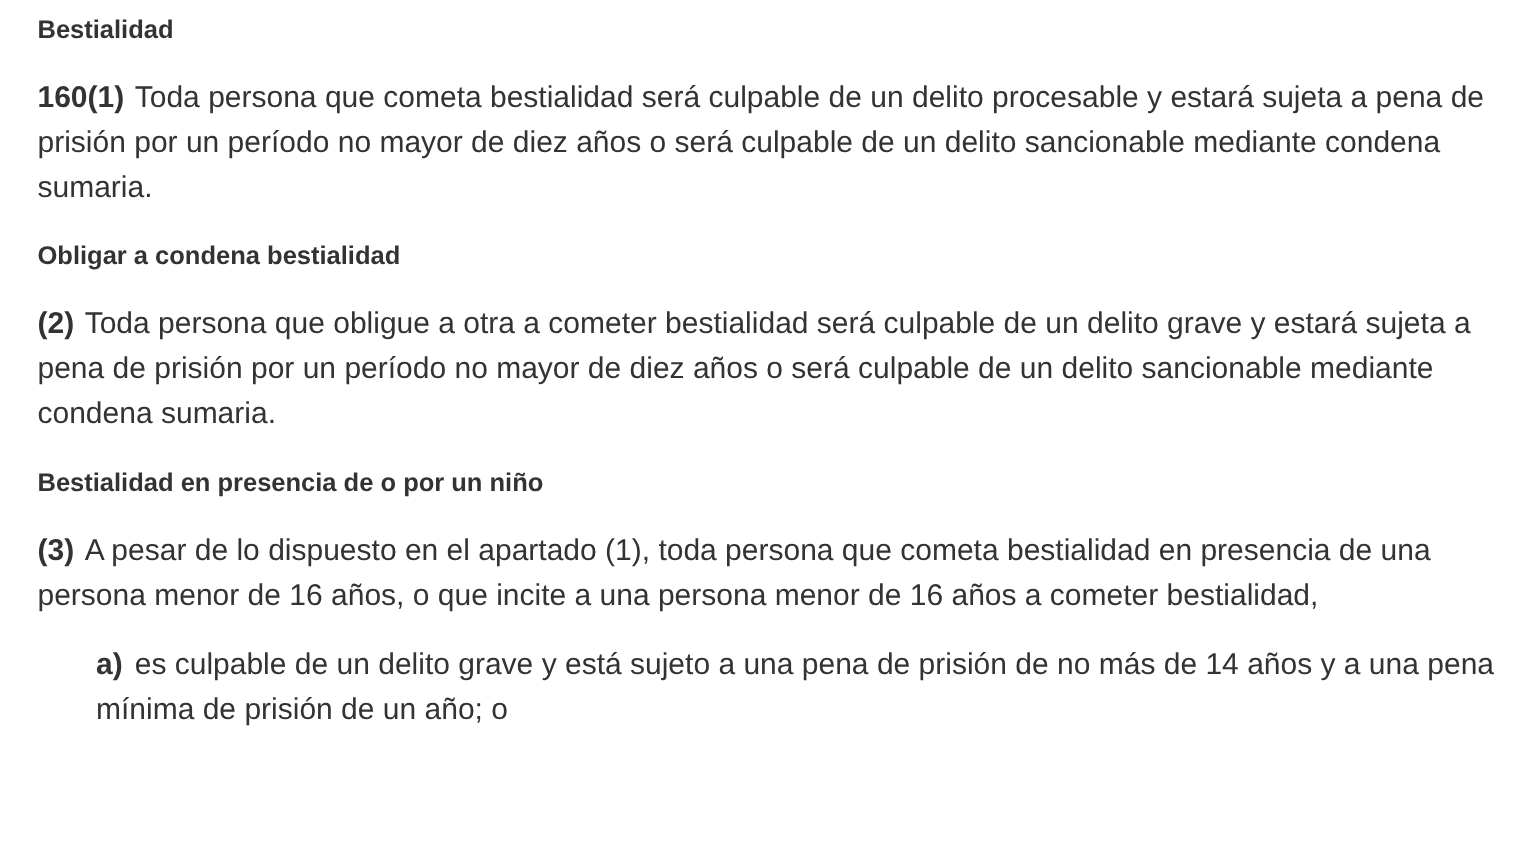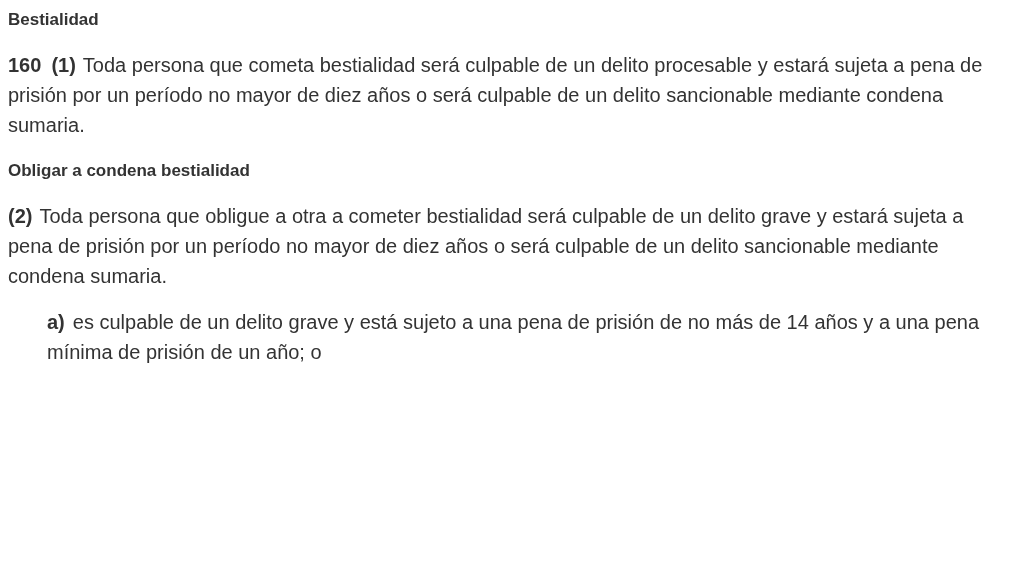--- a/index.html
+++ b/index.html
@@ -9,39 +9,38 @@
   }
   body {
     width: 1024px;
     height: 567px;
     overflow: hidden;
     font-family: "Liberation Sans", sans-serif;
     color: #333333;
     -webkit-font-smoothing: antialiased;
   }
   .doc {
-    padding: 9px 12px 0 8px;
+    padding: 9px 12px 0 25px;
     font-size: 20px;
     line-height: 30px;
   }
   .note {
     font-size: 17px;
     line-height: 21px;
     font-weight: bold;
     margin: 20px 0 0 0;
   }
   .note.first {
     margin-top: 0;
   }
   .prov {
     margin: 20px 0 0 0;
   }
   .secnum {
     font-weight: bold;
-    margin-right: 10px;
   }
   .marker {
     font-weight: bold;
     margin-right: 7px;
   }
   .item {
     margin: 16px 0 0 39px;
   }
   .item-marker {
     font-weight: bold;
@@ -58,20 +57,24 @@
   <p class="prov">
     <span class="secnum">160</span><span class="marker">(1)</span><span>Toda persona que cometa bestialidad será culpable de un delito procesable y estará sujeta a pena de prisión por un período no mayor de diez años o será culpable de un delito sancionable mediante condena sumaria.</span>
   </p>
 
   <h2 class="note">Obligar a condena bestialidad</h2>
 
   <p class="prov">
     <span class="marker">(2)</span><span>Toda persona que obligue a otra a cometer bestialidad será culpable de un delito grave y estará sujeta a pena de prisión por un período no mayor de diez años o será culpable de un delito sancionable mediante condena sumaria.</span>
   </p>
 
+  <h2 class="note">Bestialidad en presencia de o por un niño</h2>
 
+  <p class="prov">
+    <span class="marker">(3)</span><span>A pesar de lo dispuesto en el apartado (1), toda persona que cometa bestialidad en presencia de una persona menor de 16 años, o que incite a una persona menor de 16 años a cometer bestialidad,</span>
+  </p>
 
   <p class="item">
     <span class="item-marker">a)</span><span>es culpable de un delito grave y está sujeto a una pena de prisión de no más de 14 años y a una pena mínima de prisión de un año; o</span>
   </p>
 
 
 </main>
 
 </body></html>

